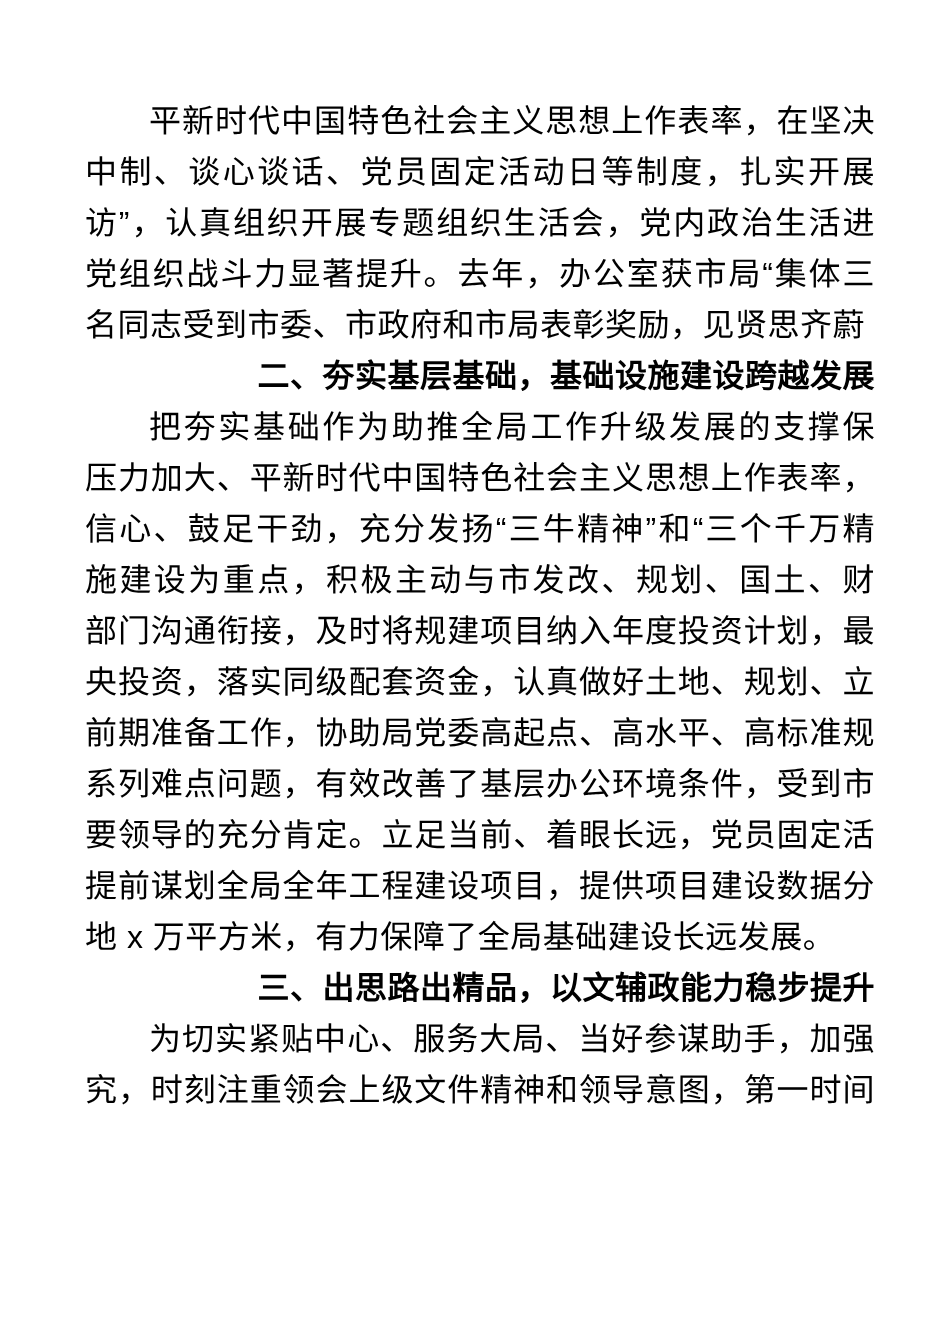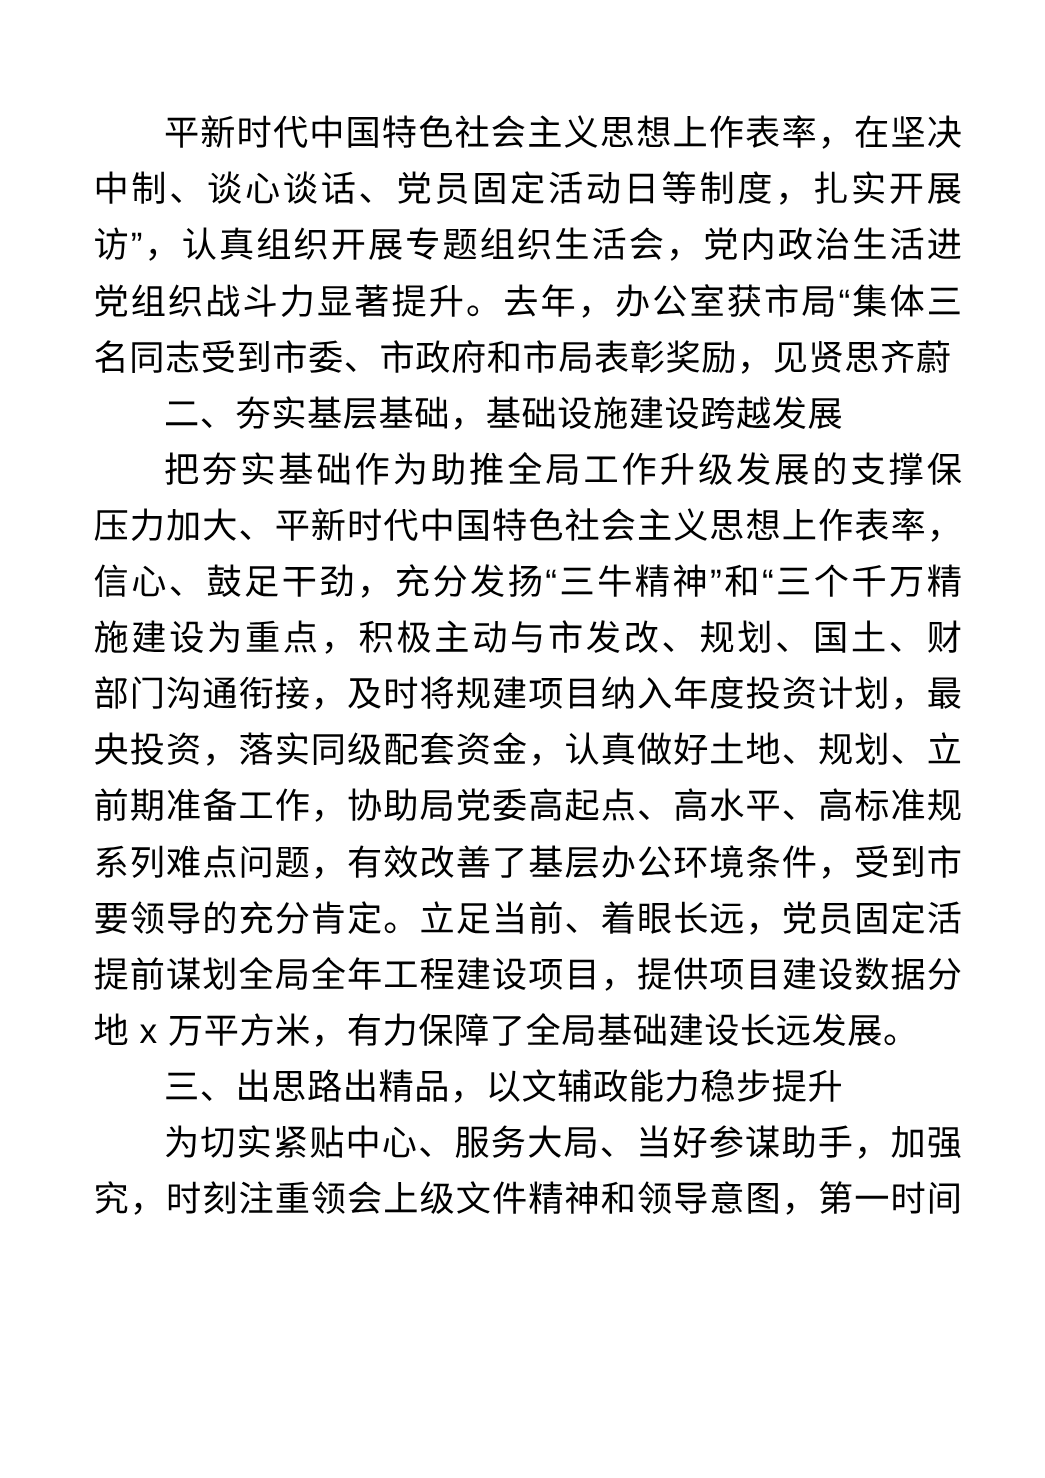--- a/index.html
+++ b/index.html
@@ -33,22 +33,23 @@
   }
   .line.just {
     text-align: justify;
     text-align-last: justify;
     text-justify: inter-character;
   }
   .line.indent {
     text-indent: 2em;
   }
   .line.bold {
-    font-weight: 400;
+    font-weight: 700;
     letter-spacing: 0.5px;
+    text-align: right;
   }
 </style>
 </head>
 <body>
 
 <div class="page">
   <div class="doc-body">
       <div class="line indent just">平新时代中国特色社会主义思想上作表率，在坚决贯彻落实上级</div>
       <div class="line just">中制、谈心谈话、党员固定活动日等制度，扎实开展“六必谈、六必</div>
       <div class="line just">访”，认真组织开展专题组织生活会，党内政治生活进一步严肃规范，</div>

